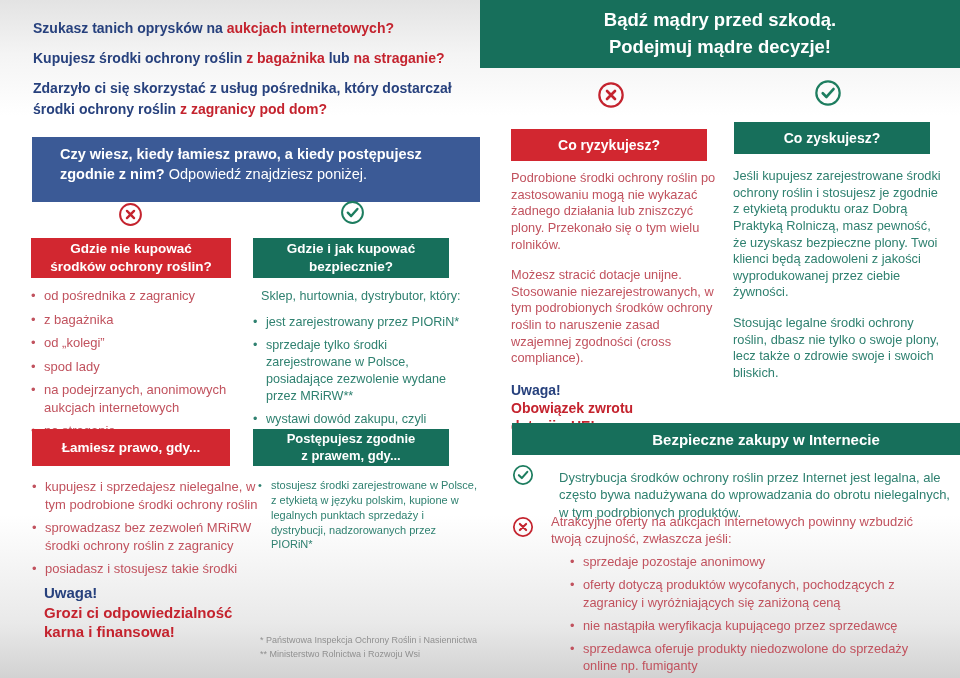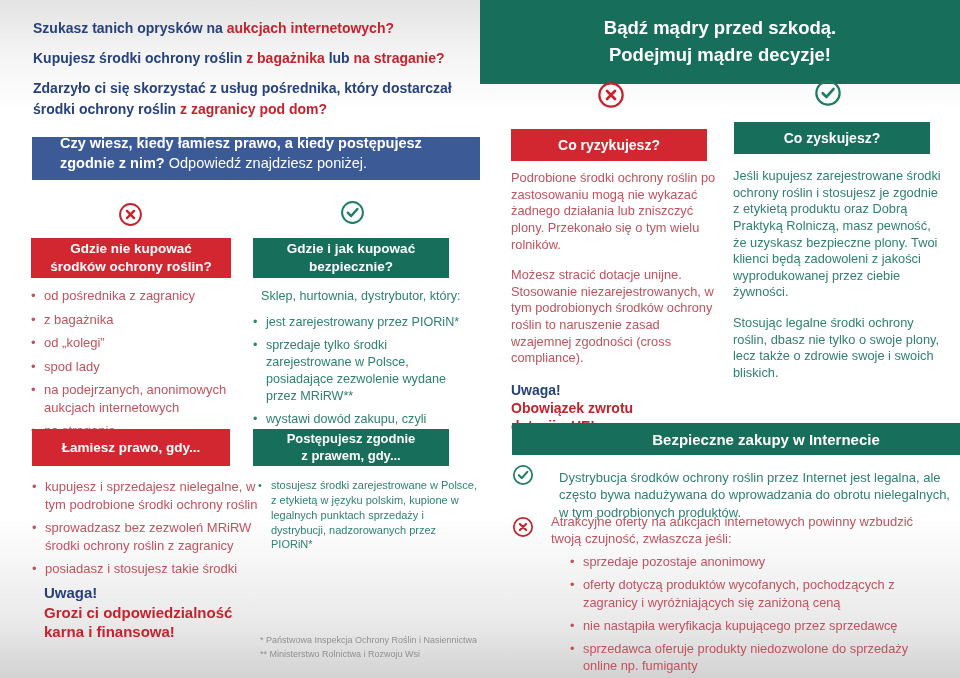--- a/index.html
+++ b/index.html
@@ -15,28 +15,28 @@
   
   .navy{color:#27417d;}
   .red-strong{color:#c4232e;}
 
   
   .intro{left:33px;top:18px;width:448px;}
   .q{margin:0 0 9px 0;font-size:14px;font-weight:bold;line-height:1.5;}
 
   
   .hero{
-    left:480px;top:0;width:480px;height:84px;
+    left:480px;top:0;width:480px;height:68px;
     background:#176f5b;display:flex;align-items:center;justify-content:center;
   }
   .hero span{white-space:pre-line;text-align:center;color:#fff;font-size:18.5px;font-weight:bold;line-height:1.45;}
 
   
   .law-banner{
-    left:32px;top:137px;width:448px;height:43px;box-sizing:border-box;
+    left:32px;top:137px;width:448px;height:65px;box-sizing:border-box;
     background:#3b5a96;color:#fff;
     padding:9px 14px 18px 28px;display:flex;align-items:center;
   }
   .law-banner .inner{white-space:pre-line;font-size:14.5px;line-height:1.35;}
   .law-banner .inner .b{font-weight:bold;}
 
   
   .icon{display:block;}
 
   

